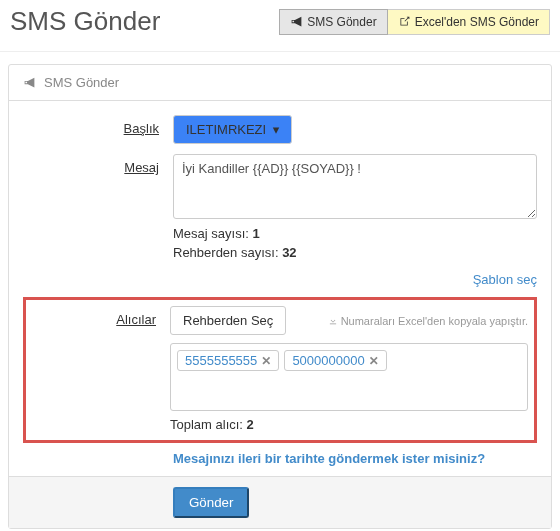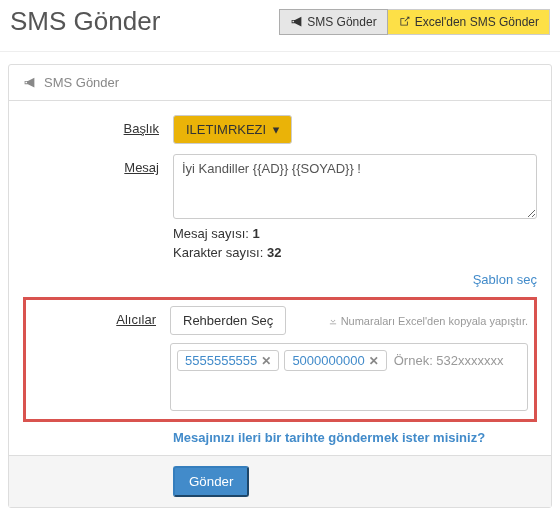--- a/index.html
+++ b/index.html
@@ -1,29 +1,29 @@
 <!DOCTYPE html>
 <html><head>
 <meta charset="utf-8">
 <style>
 * { box-sizing: border-box; margin: 0; padding: 0; }
 body { font-family: "Helvetica Neue", Arial, sans-serif; font-size: 13px; color: #555; background: #fff; width: 560px; }
 .header { display: flex; justify-content: space-between; align-items: center; padding: 6px 10px 14px; border-bottom: 1px solid #eee; }
 .page-title { font-size: 26px; font-weight: 300; color: #555; }
 .header-btns { display: flex; gap: 0; }
-.btn { display: inline-flex; align-items: center; gap: 4px; padding: 5px 10px; background: #fde047; border: 1px solid #ccc; font-size: 12px; color: #333; cursor: pointer; }
+.btn { display: inline-flex; align-items: center; gap: 4px; padding: 5px 10px; background: #fef9c3; border: 1px solid #ccc; font-size: 12px; color: #333; cursor: pointer; }
 .btn.active { background: #e6e6e6; border-color: #adadad; }
 .btn-primary { background: #428bca; border-color: #357ebd; color: #fff; padding: 6px 14px; border-radius: 3px; }
 .panel { margin: 12px 8px 0; border: 1px solid #ddd; border-radius: 3px; }
 .panel-head { padding: 10px 14px; border-bottom: 1px solid #ddd; color: #888; display: flex; align-items: center; gap: 8px; }
 .panel-body { padding: 14px 14px 10px; }
 .row { display: flex; margin-bottom: 10px; }
 .label { width: 150px; text-align: right; padding-right: 14px; padding-top: 6px; color: #333; text-decoration: underline; }
 .field { flex: 1; }
-.dropdown-btn { padding: 6px 12px; background: #eab308; border: 1px solid #ccc; border-radius: 3px; font-size: 13px; color: #333; cursor: pointer; }
+.dropdown-btn { padding: 6px 12px; background: #3b82f6; border: 1px solid #ccc; border-radius: 3px; font-size: 13px; color: #333; cursor: pointer; }
 .caret { margin-left: 3px; }
 textarea { width: 100%; height: 65px; padding: 6px 8px; border: 1px solid #ccc; border-radius: 3px; font-family: inherit; font-size: 13px; resize: vertical; color: #555; }
 .meta { margin-top: 4px; font-size: 13px; color: #333; }
 .meta b { font-weight: bold; }
 .template-link { text-align: right; margin-top: 12px; }
 .template-link a { color: #428bca; text-decoration: none; font-size: 13px; }
 .recipients-box { border: 3px solid #d9534f; padding: 6px 6px 8px; margin-top: 6px; }
 .rec-head { display: flex; align-items: center; }
 .rec-btn { padding: 6px 12px; background: #fff; border: 1px solid #ccc; font-size: 13px; color: #333; cursor: pointer; border-radius: 3px; }
 .rec-hint { margin-left: auto; font-size: 11px; color: #999; display: flex; align-items: center; gap: 3px; }
@@ -78,21 +78,21 @@
     </div>
 
     <div class="row">
       <div class="label">Mesaj</div>
       <div class="field">
         <textarea style="">İyi Kandiller {{AD}} {{SOYAD}} !</textarea>
         <div class="meta">
           <span>Mesaj sayısı: </span><b>1</b>
         </div>
         <div class="meta">
-          <span>Karakter sayısı: </span><b>32</b>
+          <span>Rehberden sayısı: </span><b>32</b>
         </div>
         <div class="template-link">
           <a href="#">Şablon seç</a>
         </div>
       </div>
     </div>
 
     <div class="recipients-box">
       <div class="row" style="margin-bottom:0;">
         <div class="label" style="width:138px;">Alıcılar</div>
@@ -108,21 +108,23 @@
           </div>
           <div class="rec-input">
             <span class="tag">
               <span>5555555555</span>
               <span class="x">✕</span>
             </span>
             <span class="tag">
               <span>5000000000</span>
               <span class="x">✕</span>
             </span>
-            <span class="tag-ph">Örnek: 532xxxxxxx</span>
+          </div>
+          <div class="rec-total">
+            <span>Toplam alıcı: </span><b>2</b>
           </div>
         </div>
       </div>
     </div>
 
     <div class="sched-link">
       <a href="#">Mesajınızı ileri bir tarihte göndermek ister misiniz?</a>
     </div>
 
   </div>

